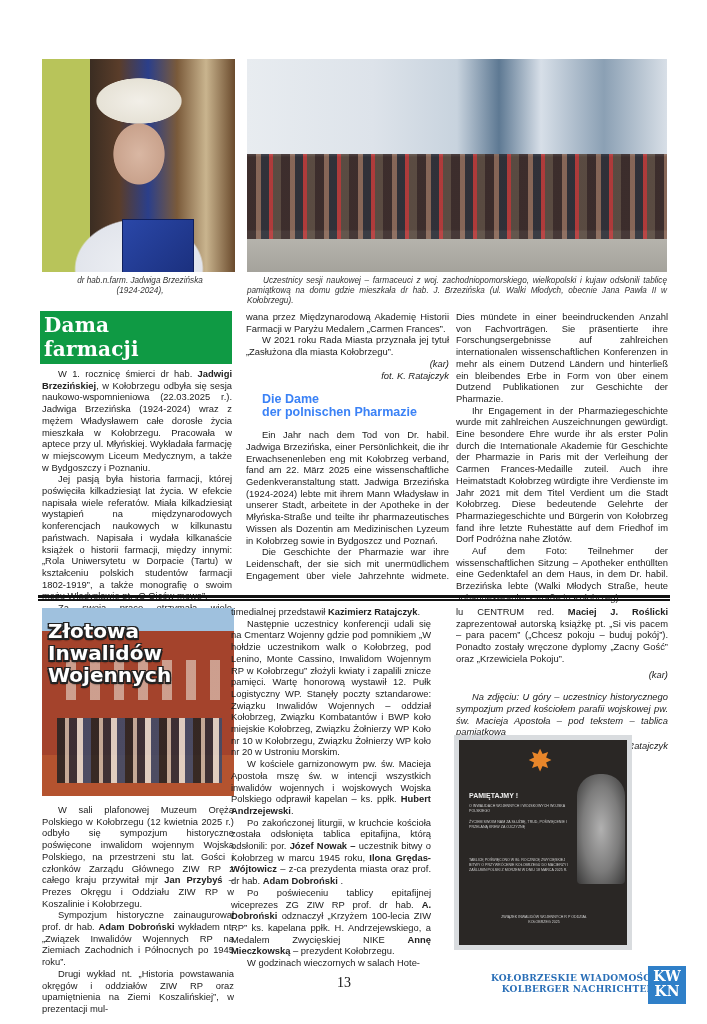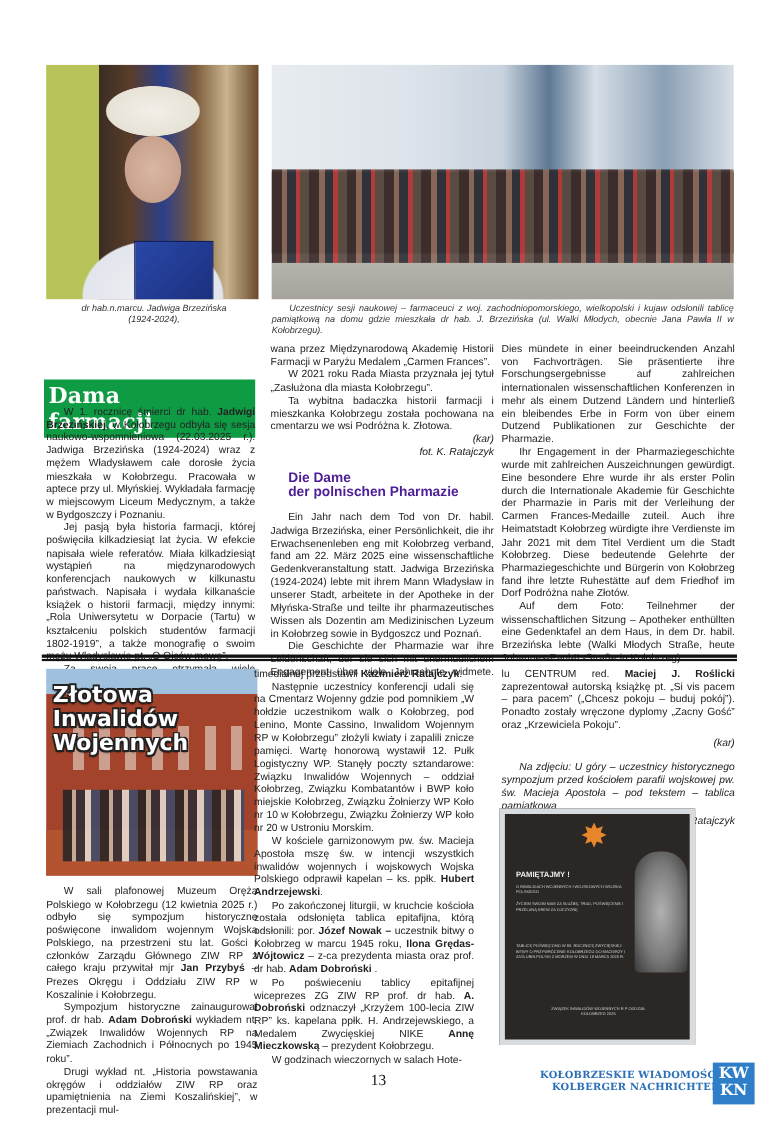--- a/index.html
+++ b/index.html
@@ -29,34 +29,34 @@
   .group-people {
     position: absolute; left: 0; top: 95px; width: 100%; height: 85px;
     background: repeating-linear-gradient(90deg, #3a2b2a 0 9px, #8c6a5a 9px 14px, #2d2f38 14px 22px, #b93a3a 22px 26px, #5b4c42 26px 34px);
     opacity: .9;
   }
   .caption { font-style: italic; font-size: 8.2px; line-height: 10px; color: #333; position: absolute; }
 
   
   .headline-box {
     position: absolute; left: 40px; top: 311px; width: 192px; height: 53px;
-    background: #0f9a44; padding: 2px 4px; margin-top: 34px;
+    background: #0f9a44; padding: 2px 4px;
   }
   .headline-box span {
     display: block; color: #fff; font-family: "DejaVu Serif", serif; font-weight: bold;
     font-size: 20px; line-height: 24px; letter-spacing: 0.2px;
   }
 
   .col { position: absolute; font-size: 9.4px; line-height: 11.7px; text-align: justify; color: #222; }
   .col p { text-indent: 16px; }
   .col p.noindent { text-indent: 0; }
   .col b { font-weight: bold; }
   .sig { text-align: right; font-style: italic; }
 
-  .subhead { font-weight: bold; font-size: 12.5px; line-height: 13px; color: #4c1d95; }
+  .subhead { font-weight: bold; font-size: 12.5px; line-height: 13px; color: #3b82f6; }
 
   
   .divider {
     position: absolute; left: 38px; top: 595px; width: 632px; height: 6px;
     border-top: 3px solid #111; border-bottom: 2px solid #111;
   }
 
   .photo-church {
     left: 42px; top: 608px; width: 192px; height: 188px;
     background:
@@ -106,40 +106,39 @@
 <body>
 
 <div class="photo photo-portrait">
   <div class="book"></div>
 </div>
 <div class="photo photo-group">
   <div class="group-people"></div>
 </div>
 
 <div class="caption" style="left:50px; top:276px; width:180px; text-align:center;">
-  <span style="display:block">dr hab.n.marcu. Jadwiga Brzezińska</span>
+  <span style="display:block">dr hab.n.farm. Jadwiga Brzezińska</span>
   <span style="display:block">(1924-2024),</span>
 </div>
 <div class="caption" style="left:247px; top:276px; width:420px; text-align:justify; text-indent:16px;">Uczestnicy sesji naukowej – farmaceuci z woj. zachodniopomorskiego, wielkopolski i kujaw odsłonili tablicę pamiątkową na domu gdzie mieszkała dr hab. J. Brzezińska (ul. Walki Młodych, obecnie Jana Pawła II w Kołobrzegu).</div>
 
 <div class="headline-box">
   <span>Dama</span>
   <span>farmacji obecnie</span>
 </div>
 
 <div class="col" style="left:42px; top:368px; width:190px;">
   <p><span>W 1. rocznicę śmierci dr hab. </span><b>Jadwigi Brzezińskiej</b><span>, w Kołobrzegu odbyła się sesja naukowo-wspomnieniowa (22.03.2025 r.). Jadwiga Brzezińska (1924-2024) wraz z mężem Władysławem całe dorosłe życia mieszkała w Kołobrzegu. Pracowała w aptece przy ul. Młyńskiej. Wykładała farmację w miejscowym Liceum Medycznym, a także w Bydgoszczy i Poznaniu.</span></p>
   <p>Jej pasją była historia farmacji, której poświęciła kilkadziesiąt lat życia. W efekcie napisała wiele referatów. Miała kilkadziesiąt wystąpień na międzynarodowych konferencjach naukowych w kilkunastu państwach. Napisała i wydała kilkanaście książek o historii farmacji, między innymi: „Rola Uniwersytetu w Dorpacie (Tartu) w kształceniu polskich studentów farmacji 1802-1919”, a także monografię o swoim mężu Władysławie pt. „O Ojców mowę”.</p>
   <p style="height:24px; overflow:hidden;">Za swoją pracę otrzymała wiele wyróżnień i nagród. Jako pierwsza polka została uhonorowana przez Międzynarodową Akademię Historii Farmacji w Paryżu Medalem „Carmen Frances”.</p>
 </div>
 
 <div class="col" style="left:246px; top:311px; width:203px;">
   <p class="noindent">wana przez Międzynarodową Akademię Historii Farmacji w Paryżu Medalem „Carmen Frances”.</p>
   <p>W 2021 roku Rada Miasta przyznała jej tytuł „Zasłużona dla miasta Kołobrzegu”.</p>
-  <p>Ta wybitna badaczka historii farmacji i mieszkanka Kołobrzegu została pochowana na cmentarzu we wsi Podróżna k. Złotowa.</p>
   <div class="sig">(kar)</div>
   <div class="sig">fot. K. Ratajczyk</div>
   <div style="margin:12px 0 10px 16px;">
     <div class="subhead">Die Dame</div>
     <div class="subhead">der polnischen Pharmazie</div>
   </div>
   <p>Ein Jahr nach dem Tod von Dr. habil. Jadwiga Brzezińska, einer Persönlichkeit, die ihr Erwachsenenleben eng mit Kołobrzeg verband, fand am 22. März 2025 eine wissenschaftliche Gedenkveranstaltung statt. Jadwiga Brzezińska (1924-2024) lebte mit ihrem Mann Władysław in unserer Stadt, arbeitete in der Apotheke in der Młyńska-Straße und teilte ihr pharmazeutisches Wissen als Dozentin am Medizinischen Lyzeum in Kołobrzeg sowie in Bydgoszcz und Poznań.</p>
   <p style="height:35px; overflow:hidden;">Die Geschichte der Pharmazie war ihre Leidenschaft, der sie sich mit unermüdlichem Engagement über viele Jahrzehnte widmete. Dies mündete in einer beeindruckenden Anzahl von Fachvorträgen. Sie präsentierte ihre Forschungsergebnisse auf zahlreichen internationalen wissenschaftlichen Konferenzen in mehr als einem Dutzend Ländern und hinterließ ein bleibendes Erbe in Form von über einem Dutzend Publikationen zur Geschichte der Pharmazie.</p>
 </div>
 

